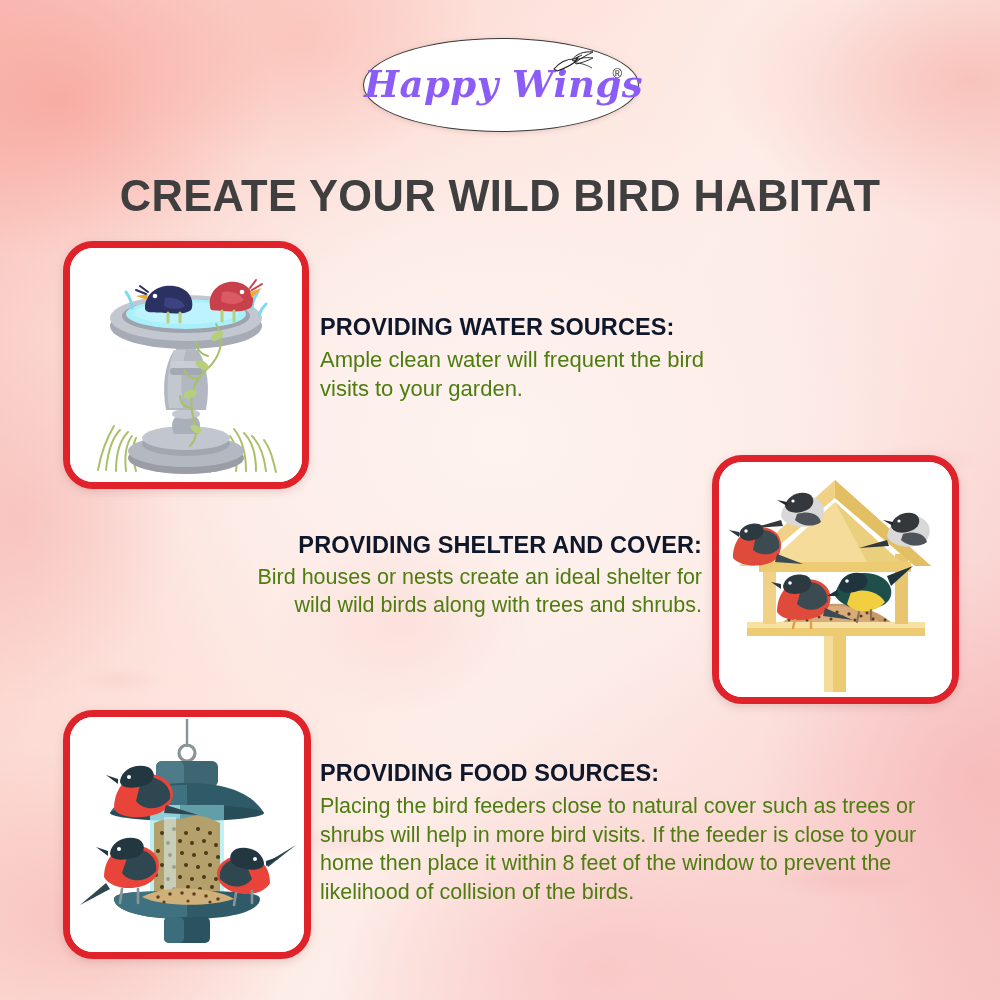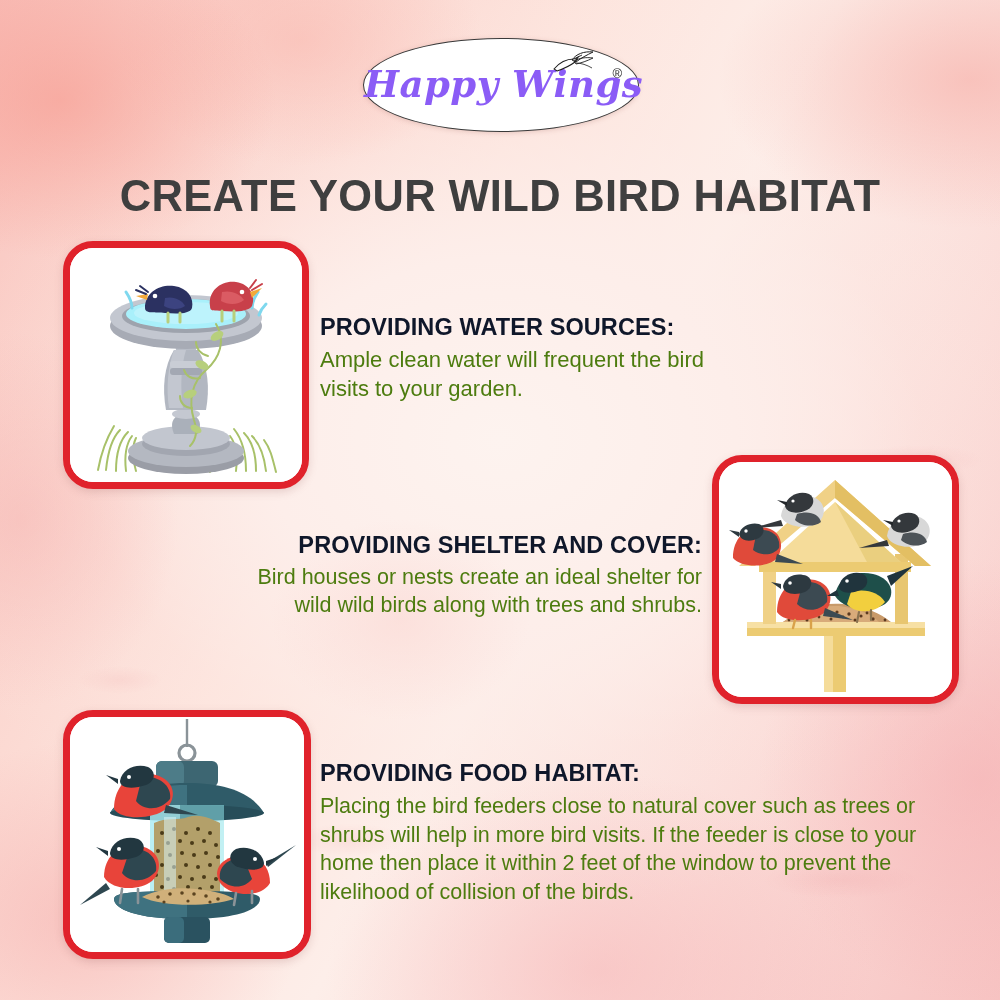--- a/index.html
+++ b/index.html
@@ -475,17 +475,17 @@
     <h2>PROVIDING WATER SOURCES:</h2>
     <p>Ample clean water will frequent the bird visits to your garden.</p>
   </div>
 
   <div class="block" id="block-shelter">
     <h2>PROVIDING SHELTER AND COVER:</h2>
     <p>Bird houses or nests create an ideal shelter for wild wild birds along with trees and shrubs.</p>
   </div>
 
   <div class="block" id="block-food">
-    <h2>PROVIDING FOOD HABITAT:</h2>
-    <p>Placing the bird feeders close to natural cover such as trees or shrubs will help in more bird visits. If the feeder is close to your home then place it within 2 feet of the window to prevent the likelihood of collision of the birds.</p>
+    <h2>PROVIDING FOOD SOURCES:</h2>
+    <p>Placing the bird feeders close to natural cover such as trees or shrubs will help in more bird visits. If the feeder is close to your home then place it within 8 feet of the window to prevent the likelihood of collision of the birds.</p>
   </div>
 
 </div>
 
 </body></html>

